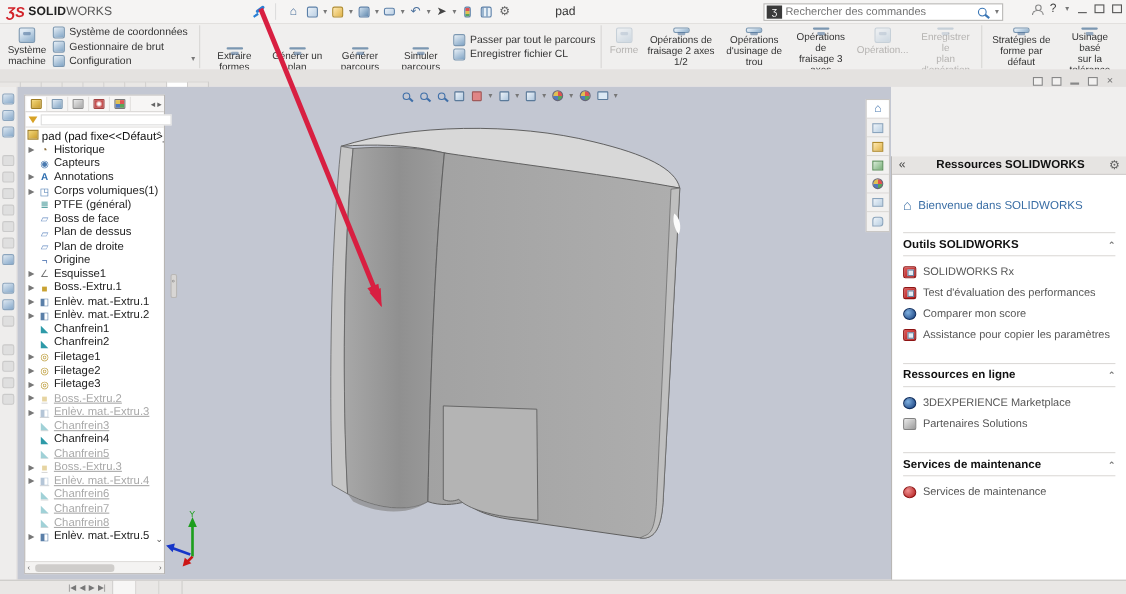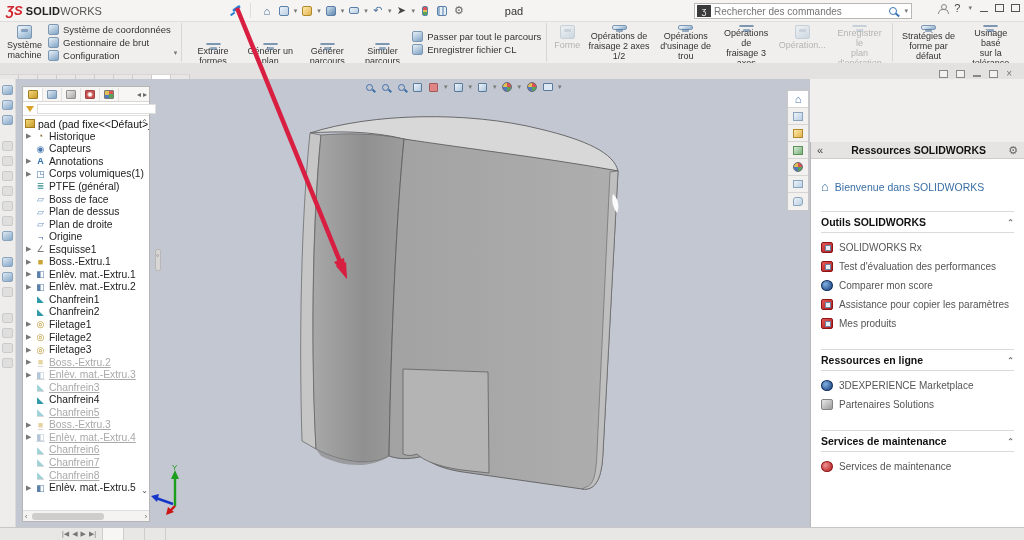--- a/index.html
+++ b/index.html
@@ -692,24 +692,20 @@
                   <span>Test d'évaluation des performances</span>
                 </div>
                 <div class="res-item">
                   <span class="ricon r-blue"></span>
                   <span>Comparer mon score</span>
                 </div>
                 <div class="res-item">
                   <span class="ricon r-red"></span>
                   <span>Assistance pour copier les paramètres</span>
                 </div>
-                <div class="res-item">
-                  <span class="ricon r-red"></span>
-                  <span>Mes produits</span>
-                </div>
               </div>
             </div>
             <div>
               <div class="res-sec-h">
                 <span>Ressources en ligne</span>
                 <span class="chev">⌃</span>
               </div>
               <div class="res-items">
                 <div class="res-item">
                   <span class="ricon r-blue"></span>

